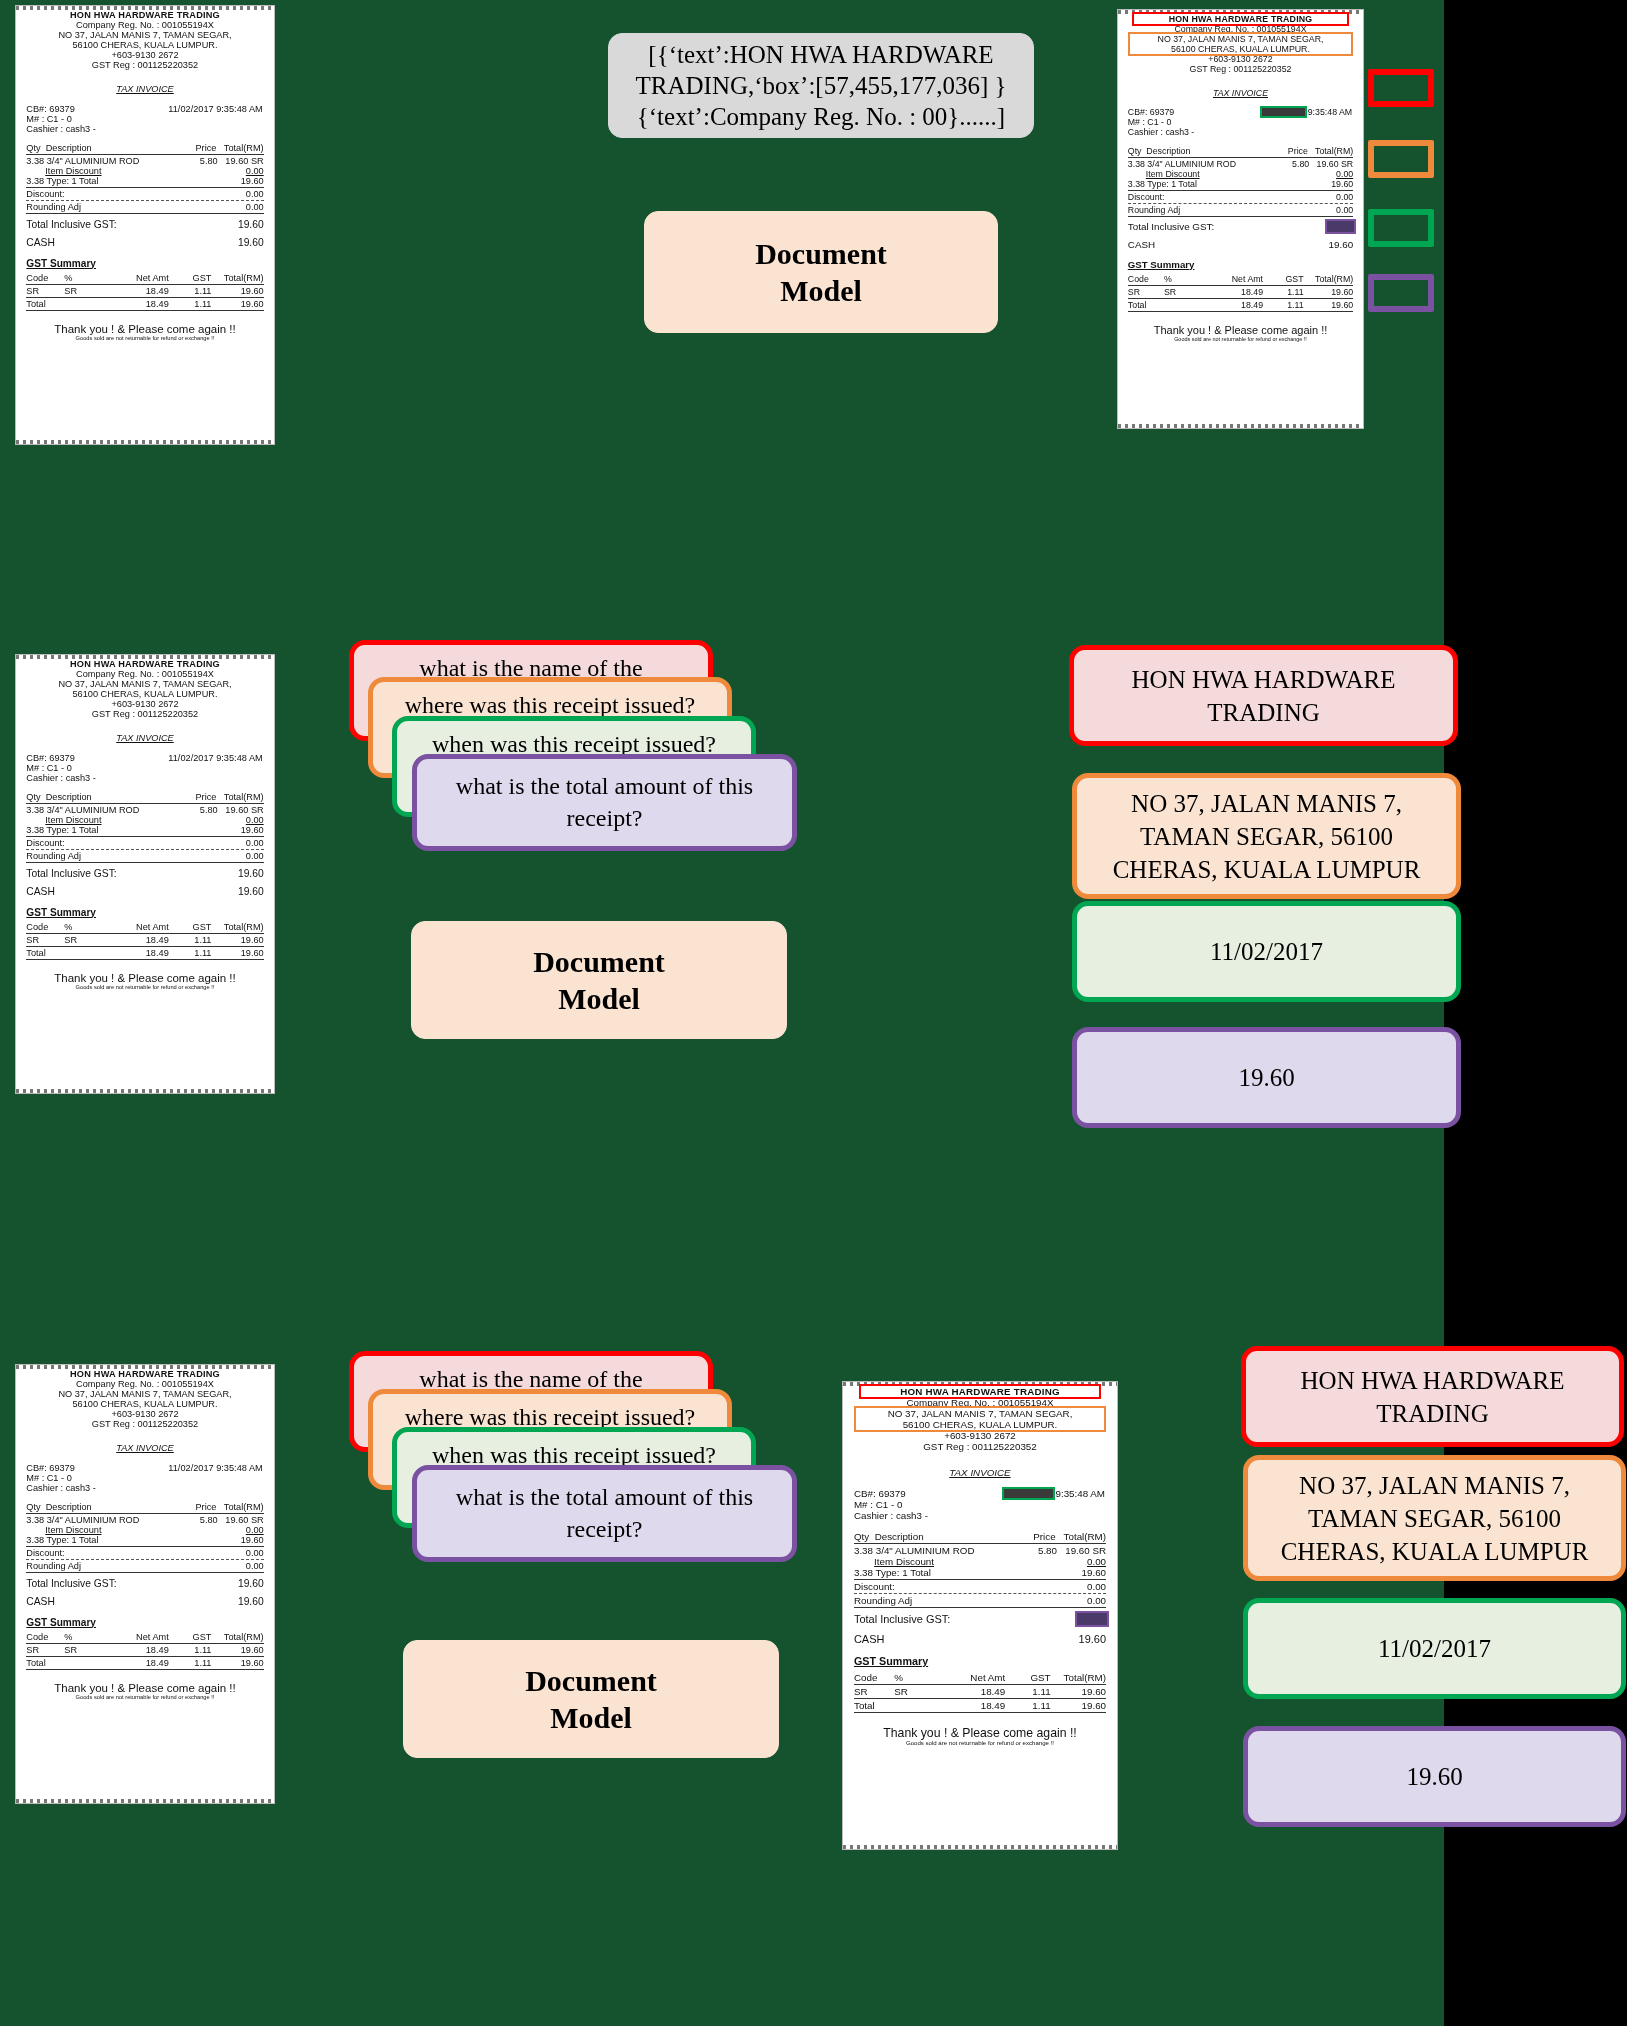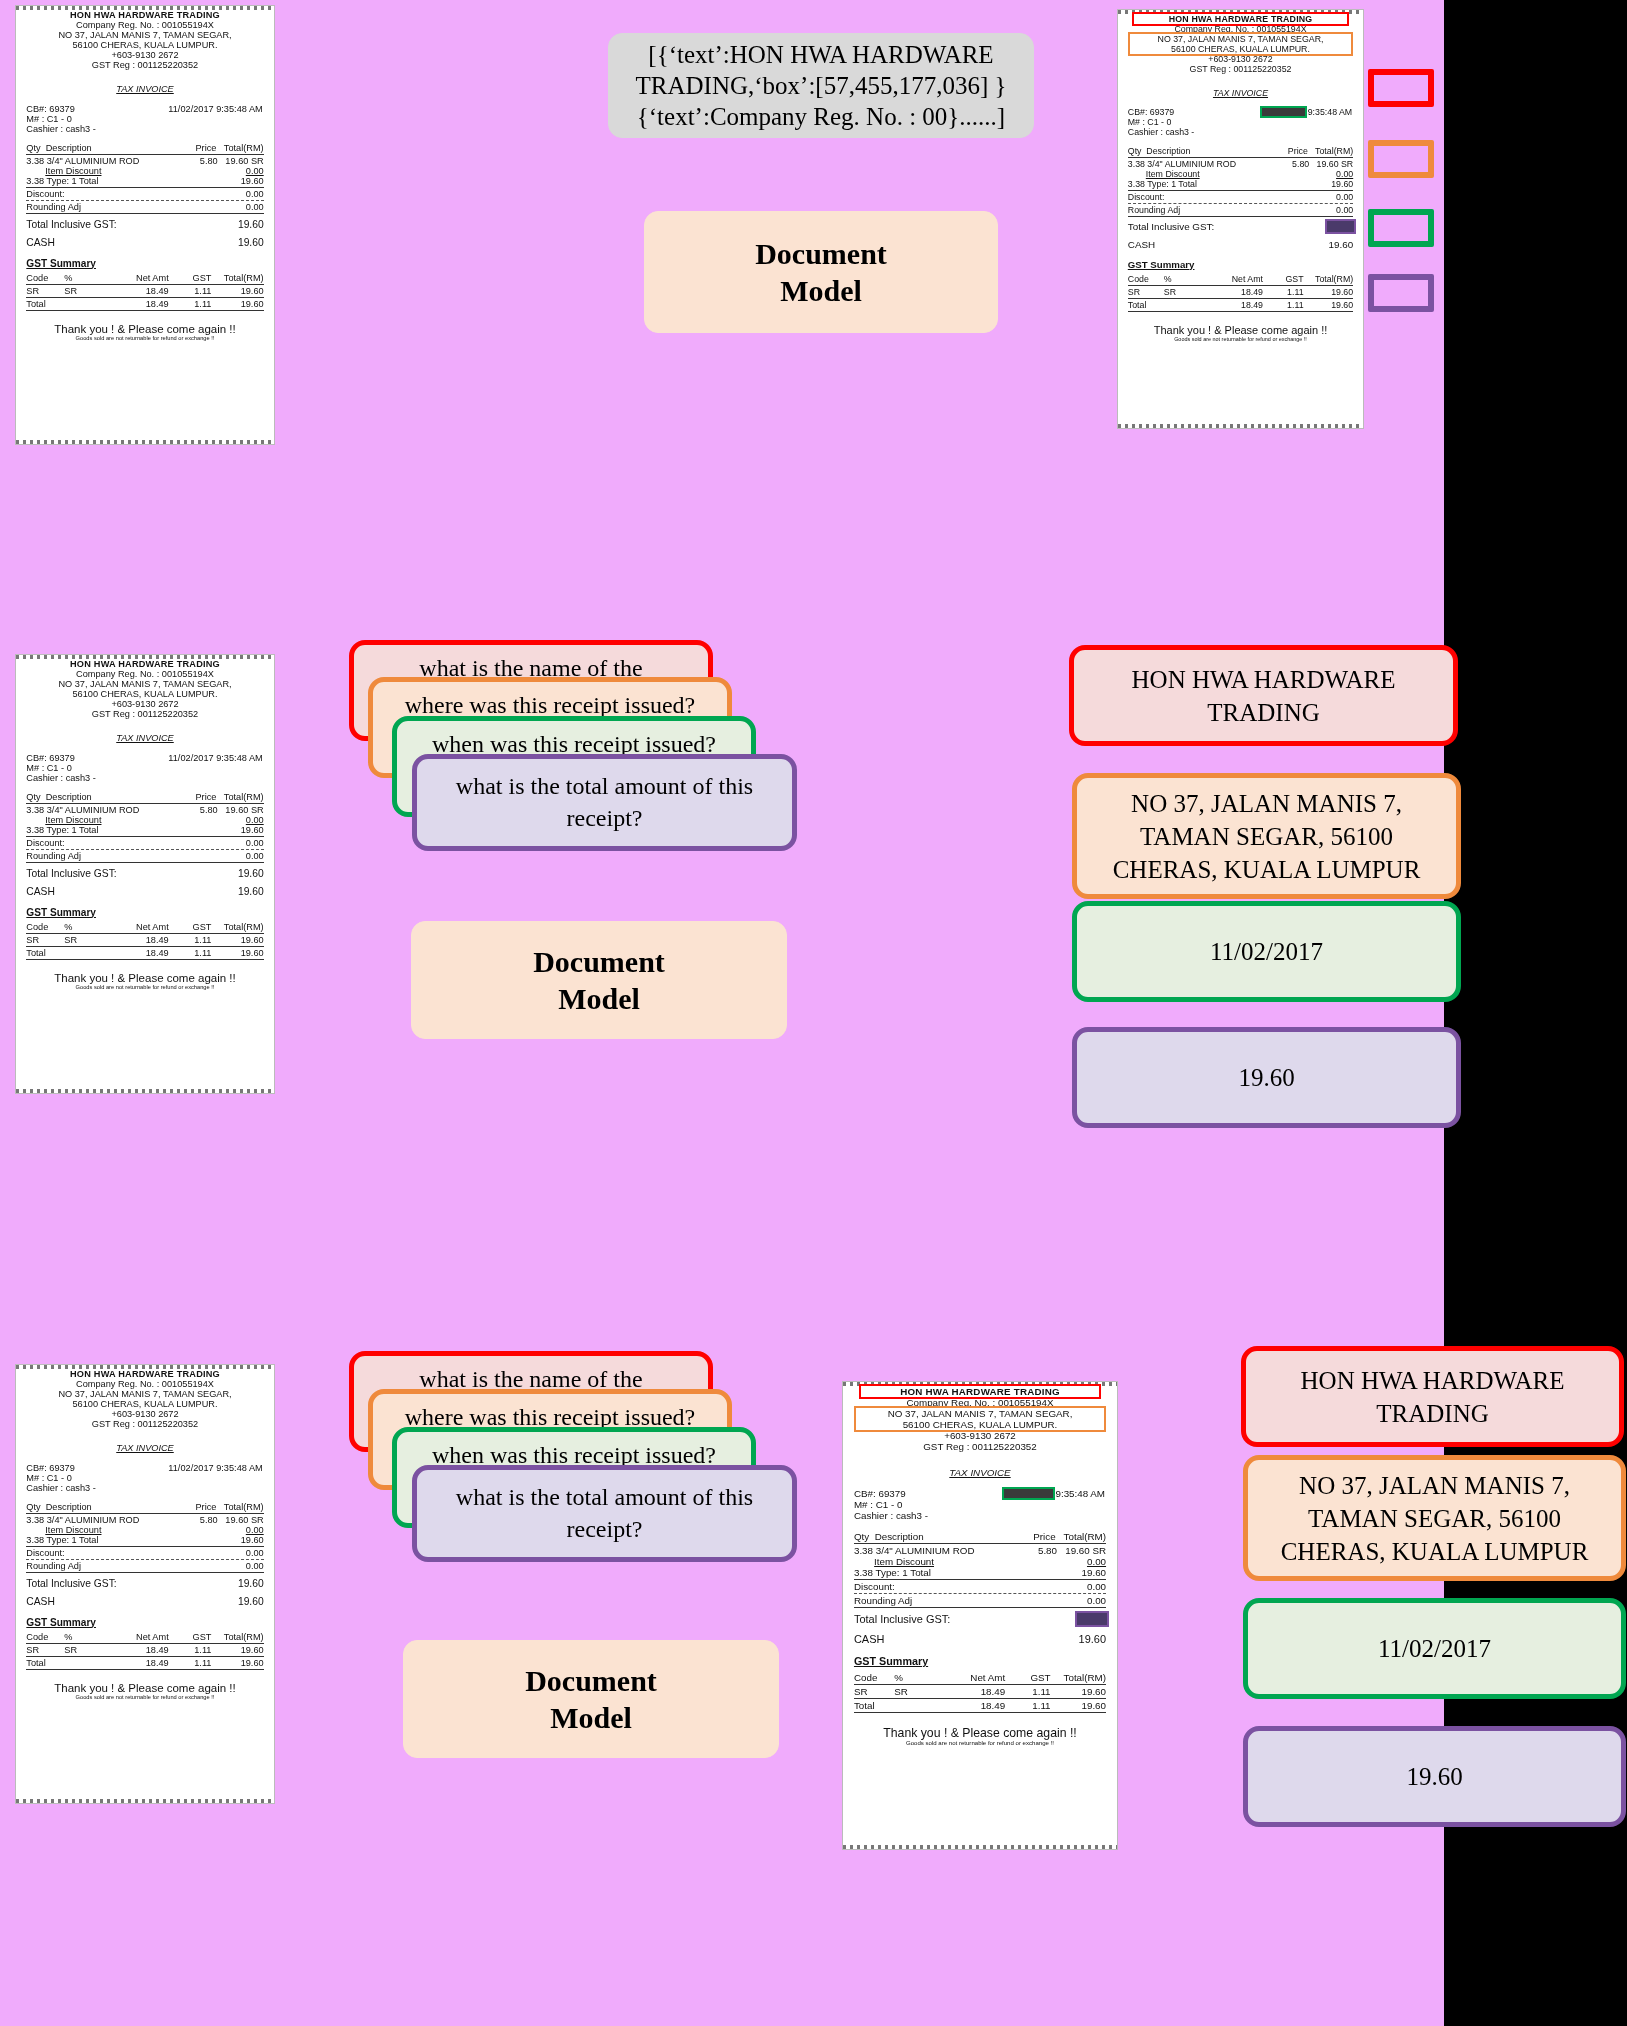--- a/index.html
+++ b/index.html
@@ -2,21 +2,21 @@
 <html><head>
 <meta charset="utf-8">
 <style>
   * { box-sizing: border-box; margin: 0; padding: 0; }
   html, body {
     width: 1627px; height: 2026px;
     background: #000;
     font-family: "Liberation Serif", serif;
     overflow: hidden;
   }
-  #stage { position: relative; width: 1444px; height: 2026px; background: #f0abfc; }
+  #stage { position: relative; width: 1444px; height: 2026px; background: #14532d; }
 
   
   .receipt {
     position: absolute;
     background: #ffffff;
     color: #111;
     font-family: "Liberation Sans", sans-serif;
     overflow: hidden;
     box-shadow: 0 0 0 1px #bbbbbb;
   }
@@ -27,21 +27,21 @@
   }
   .receipt .spacer-top { height: 13%; }
   .r-center { text-align: center; }
   .r-title { font-weight: bold; letter-spacing: .2px; }
   .r-sub { }
   .r-invoice { font-style: italic; text-decoration: underline; font-weight: 500; }
   .r-row { display: flex; justify-content: space-between; }
   .r-rule { border-top: 1px solid #333; margin: 1px 0; }
   .r-rule-d { border-top: 1px dashed #555; margin: 1px 0; }
   .r-underline { text-decoration: underline; font-weight: bold; }
-  .r-cols { display: flex; }
+  .r-cols { display: flex; justify-content: flex-end; }
   .r-thanks { font-weight: 500; }
   .r-fine { font-size: .62em; }
 
   
   .hl { position: absolute; border-style: solid; pointer-events: none; }
 
   
   .rbox {
     position: absolute;
     border-radius: 14px;

